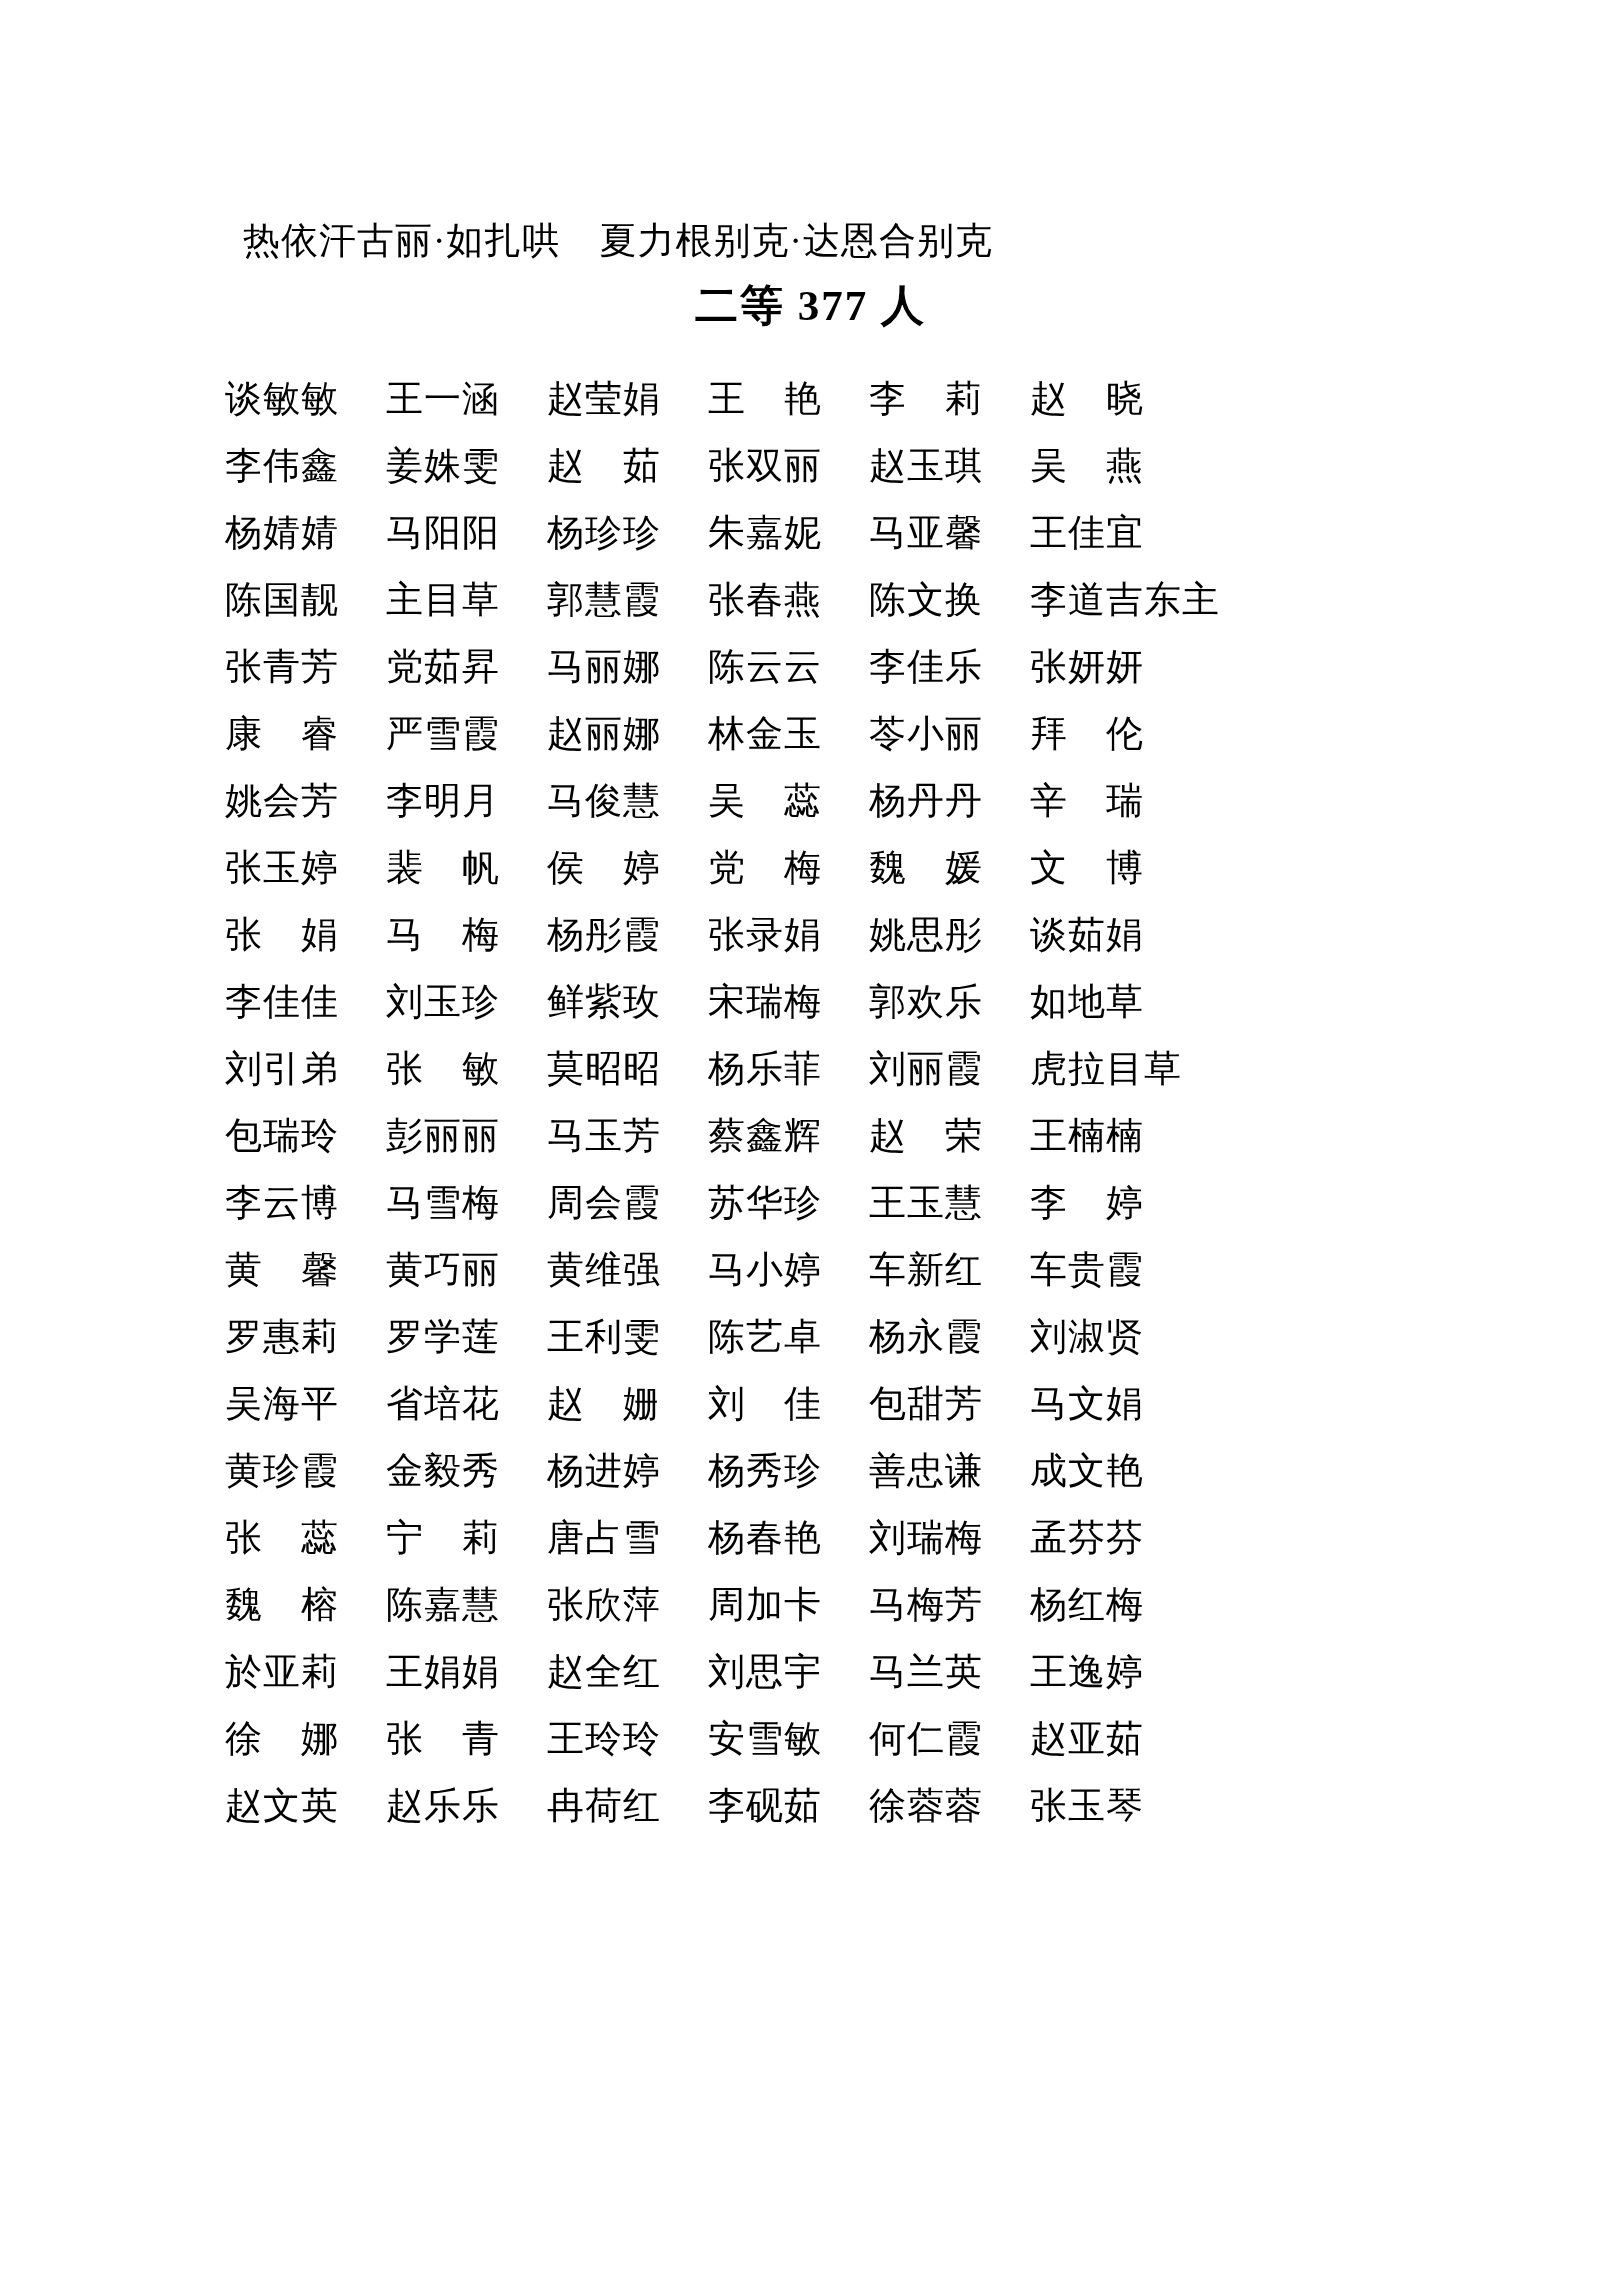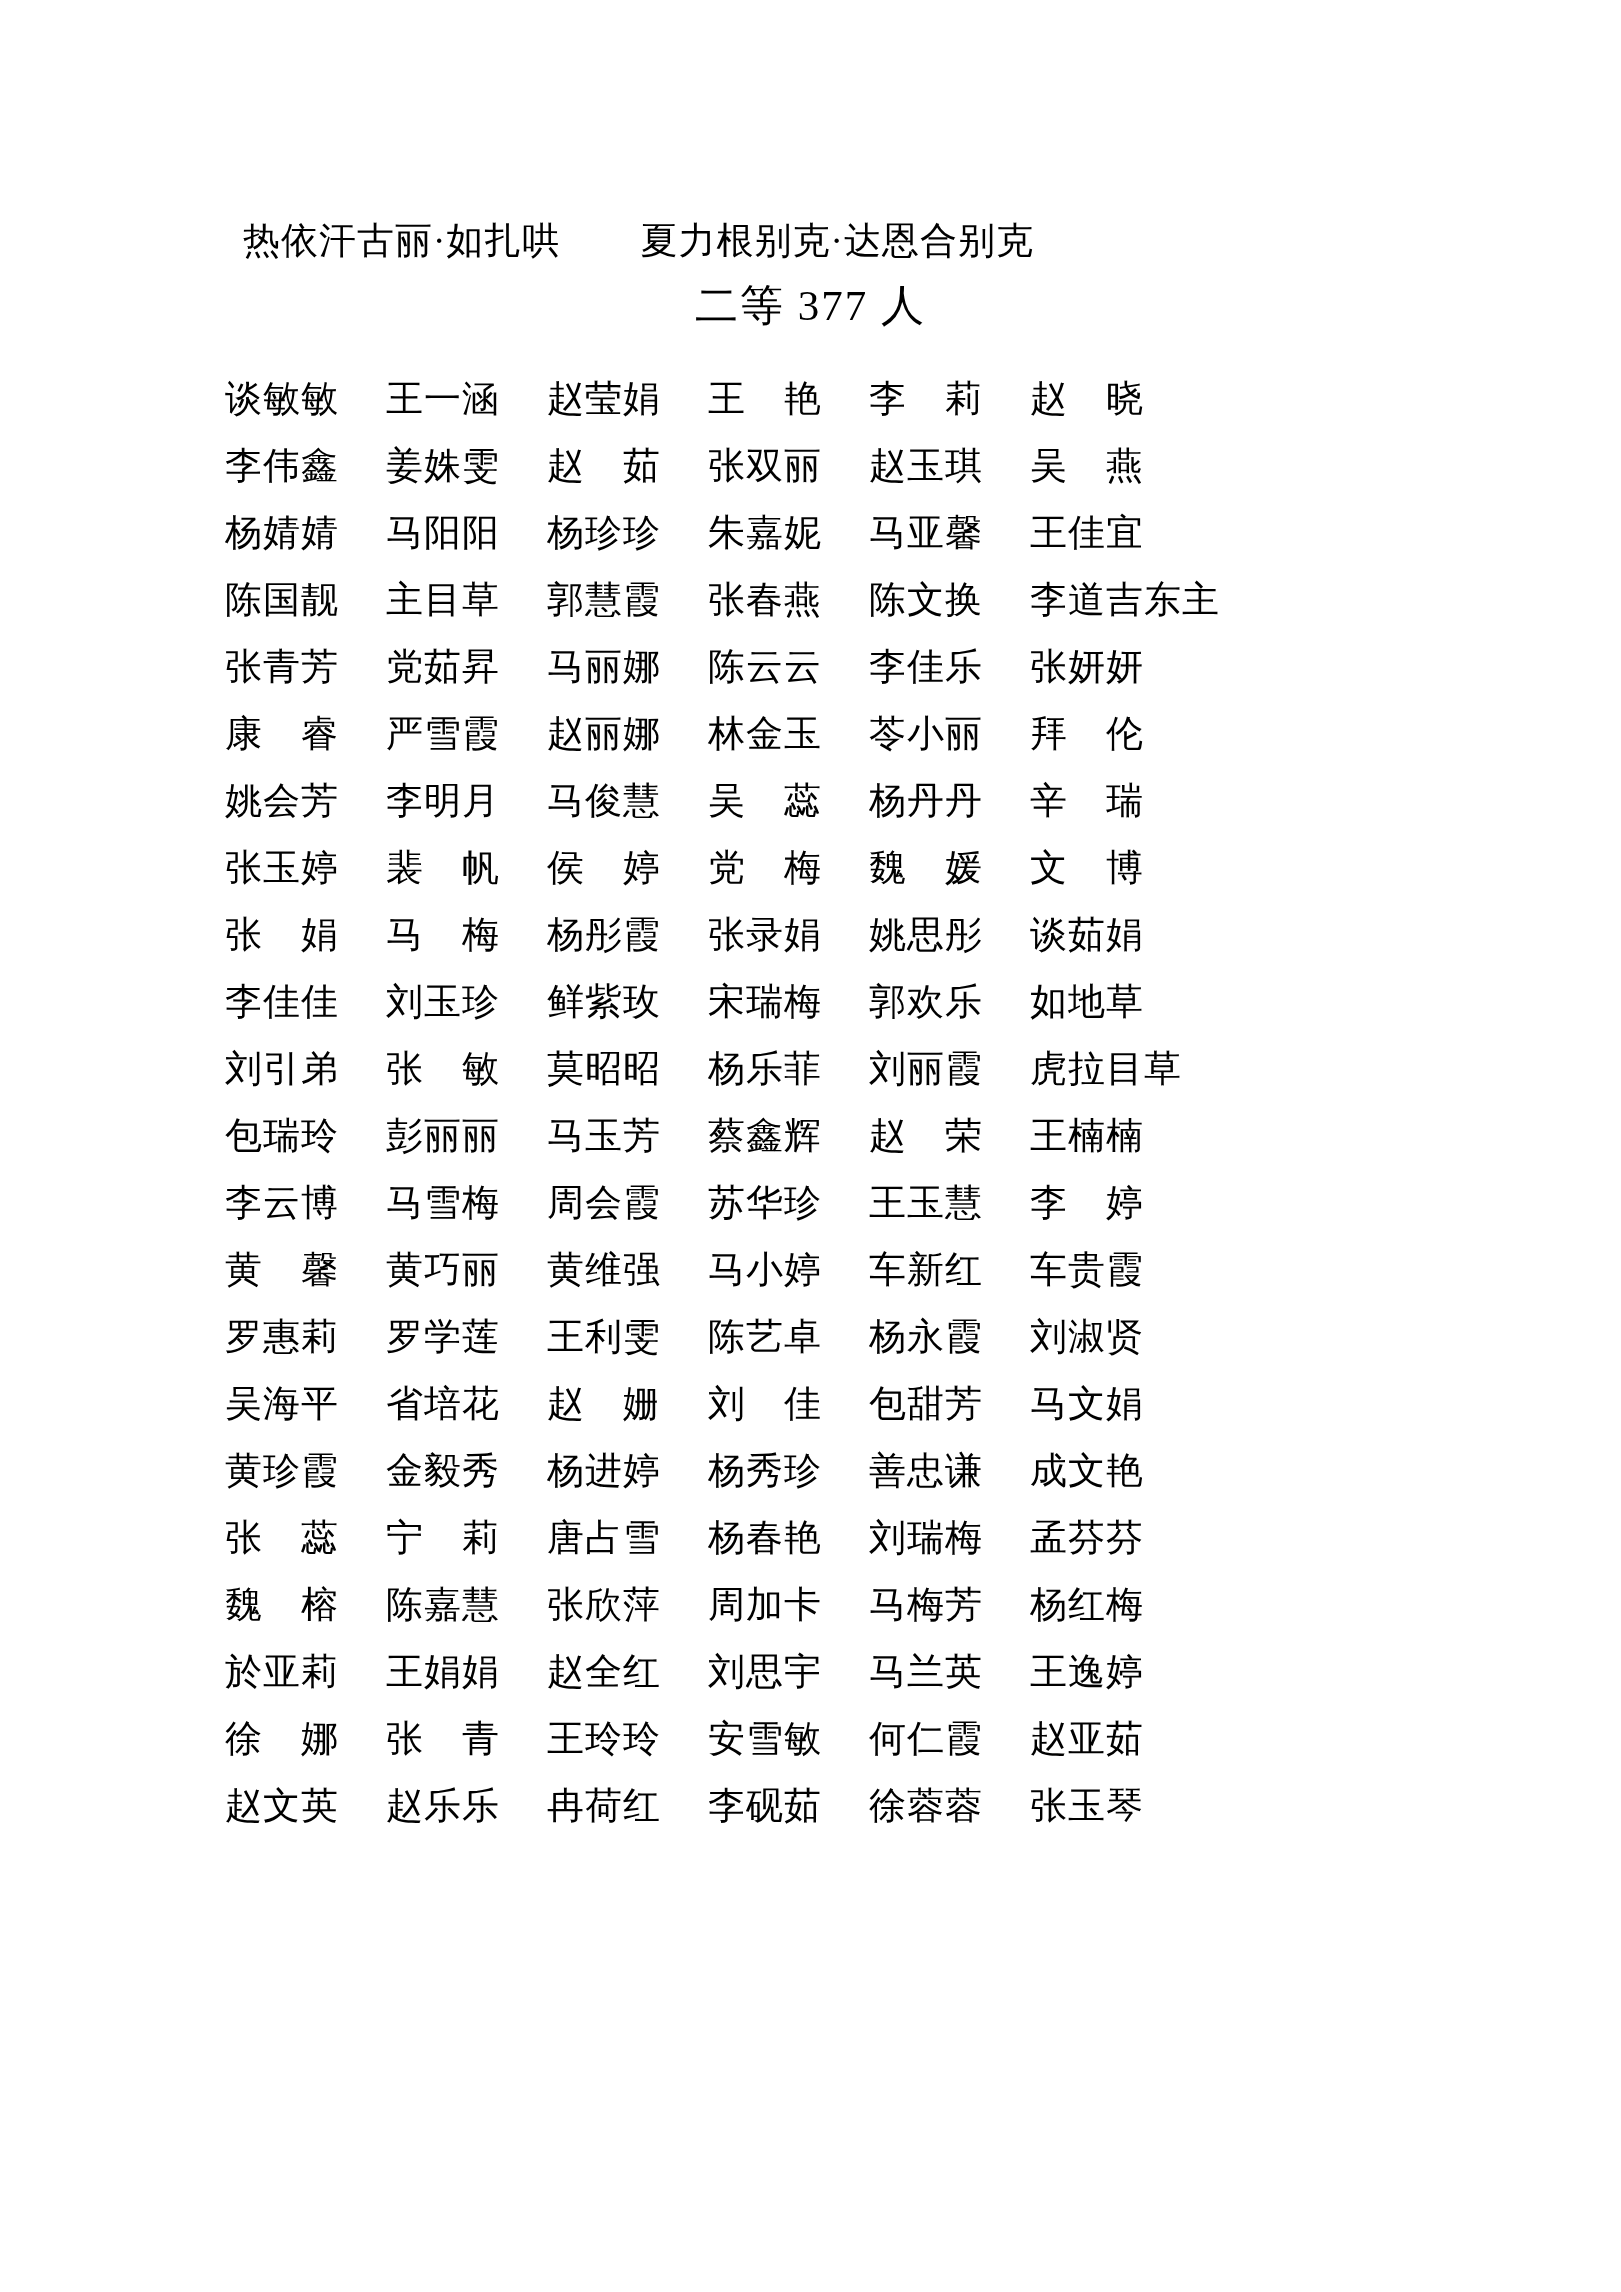--- a/index.html
+++ b/index.html
@@ -22,31 +22,31 @@
   .header-line {
     position: absolute;
     left: 243px;
     top: 218px;
     font-size: 37px;
     line-height: 45px;
     white-space: nowrap;
     letter-spacing: 1px;
   }
   .header-name + .header-name {
-    margin-left: 70px;
+    margin-left: 29px;
   }
   .section-title {
     position: absolute;
     left: 0;
     top: 281px;
     width: 1621px;
     text-align: center;
     font-size: 43px;
     line-height: 49px;
-    font-weight: normal;
+    font-weight: bold;
     letter-spacing: 2px;
     white-space: nowrap;
   }
   .name-grid {
     position: absolute;
     left: 225px;
     top: 365px;
   }
   .name-row {
     height: 67px;

